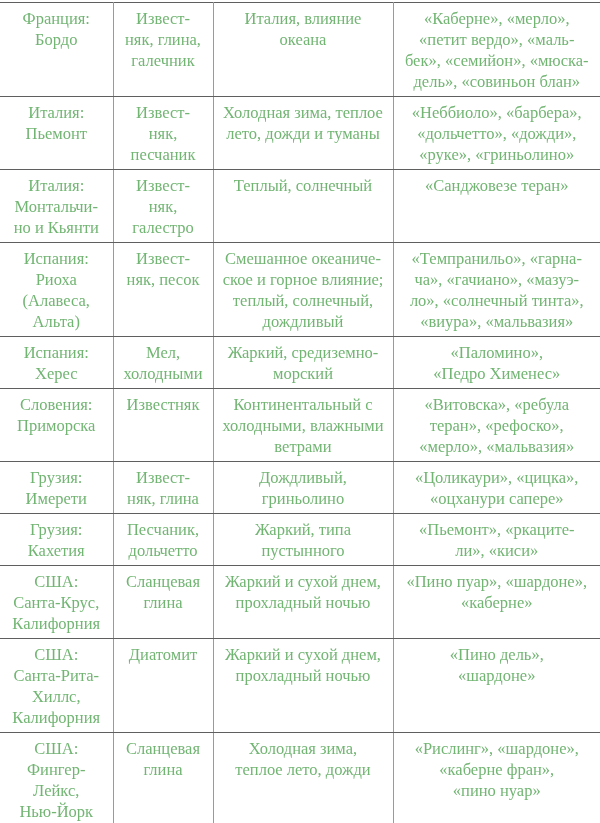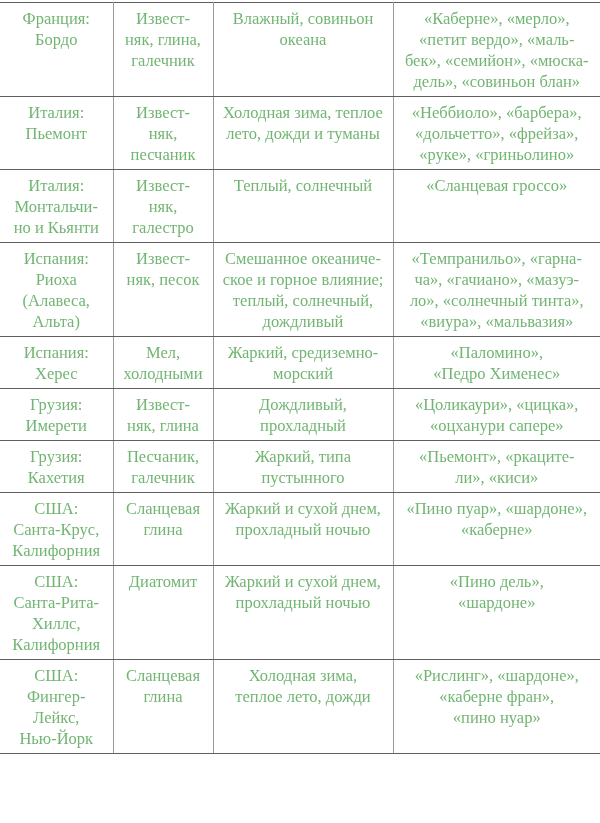--- a/index.html
+++ b/index.html
@@ -53,48 +53,48 @@
       <col class="c-climate">
       <col class="c-grapes">
     </colgroup>
     <tbody>
       <tr>
         <td>Франция:
 Бордо</td>
         <td>Извест-
 няк, глина,
 галечник</td>
-        <td>Влажный, совиньон
+        <td>Италия, влияние
 океана</td>
         <td>«Каберне», «мерло»,
 «петит вердо», «маль-
 бек», «семийон», «мюска-
 дель», «совиньон блан»</td>
       </tr>
       <tr>
         <td>Италия:
 Пьемонт</td>
         <td>Извест-
 няк,
 песчаник</td>
         <td>Холодная зима, теплое
 лето, дожди и туманы</td>
         <td>«Неббиоло», «барбера»,
-«дольчетто», «фрейза»,
+«дольчетто», «дожди»,
 «руке», «гриньолино»</td>
       </tr>
       <tr>
         <td>Италия:
 Монтальчи-
 но и Кьянти</td>
         <td>Извест-
 няк,
 галестро</td>
         <td>Теплый, солнечный</td>
-        <td>«Сланцевая гроссо»</td>
+        <td>«Санджовезе теран»</td>
       </tr>
       <tr>
         <td>Испания:
 Риоха
 (Алавеса,
 Альта)</td>
         <td>Извест-
 няк, песок</td>
         <td>Смешанное океаниче-
 ское и горное влияние;
@@ -109,33 +109,44 @@
         <td>Испания:
 Херес</td>
         <td>Мел,
 холодными</td>
         <td>Жаркий, средиземно-
 морский</td>
         <td>«Паломино»,
 «Педро Хименес»</td>
       </tr>
       <tr>
+        <td>Словения:
+Приморска</td>
+        <td>Известняк</td>
+        <td>Континентальный с
+холодными, влажными
+ветрами</td>
+        <td>«Витовска», «ребула
+теран», «рефоско»,
+«мерло», «мальвазия»</td>
+      </tr>
+      <tr>
         <td>Грузия:
 Имерети</td>
         <td>Извест-
 няк, глина</td>
-        <td>Дождливый, прохладный</td>
+        <td>Дождливый, гриньолино</td>
         <td>«Цоликаури», «цицка»,
 «оцханури сапере»</td>
       </tr>
       <tr>
         <td>Грузия:
 Кахетия</td>
         <td>Песчаник,
-галечник</td>
+дольчетто</td>
         <td>Жаркий, типа
 пустынного</td>
         <td>«Пьемонт», «ркаците-
 ли», «киси»</td>
       </tr>
       <tr>
         <td>США:
 Санта-Крус,
 Калифорния</td>
         <td>Сланцевая

